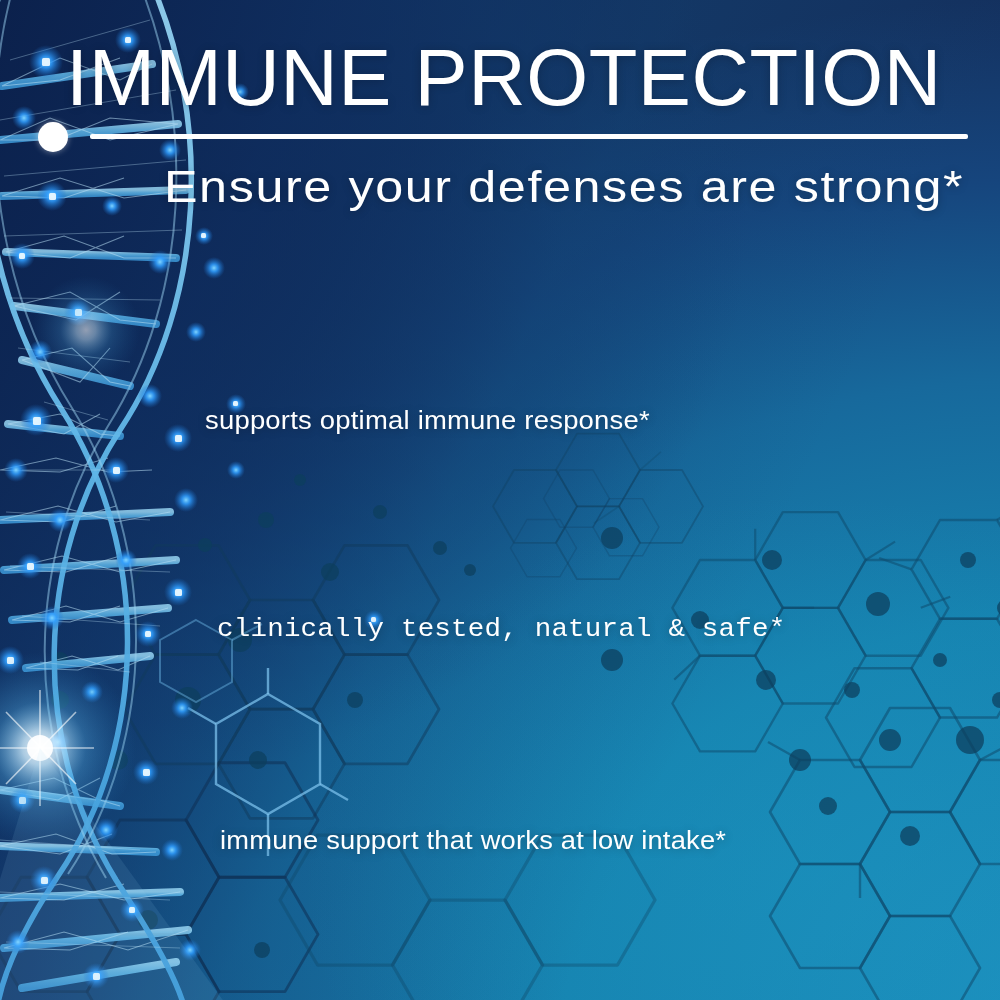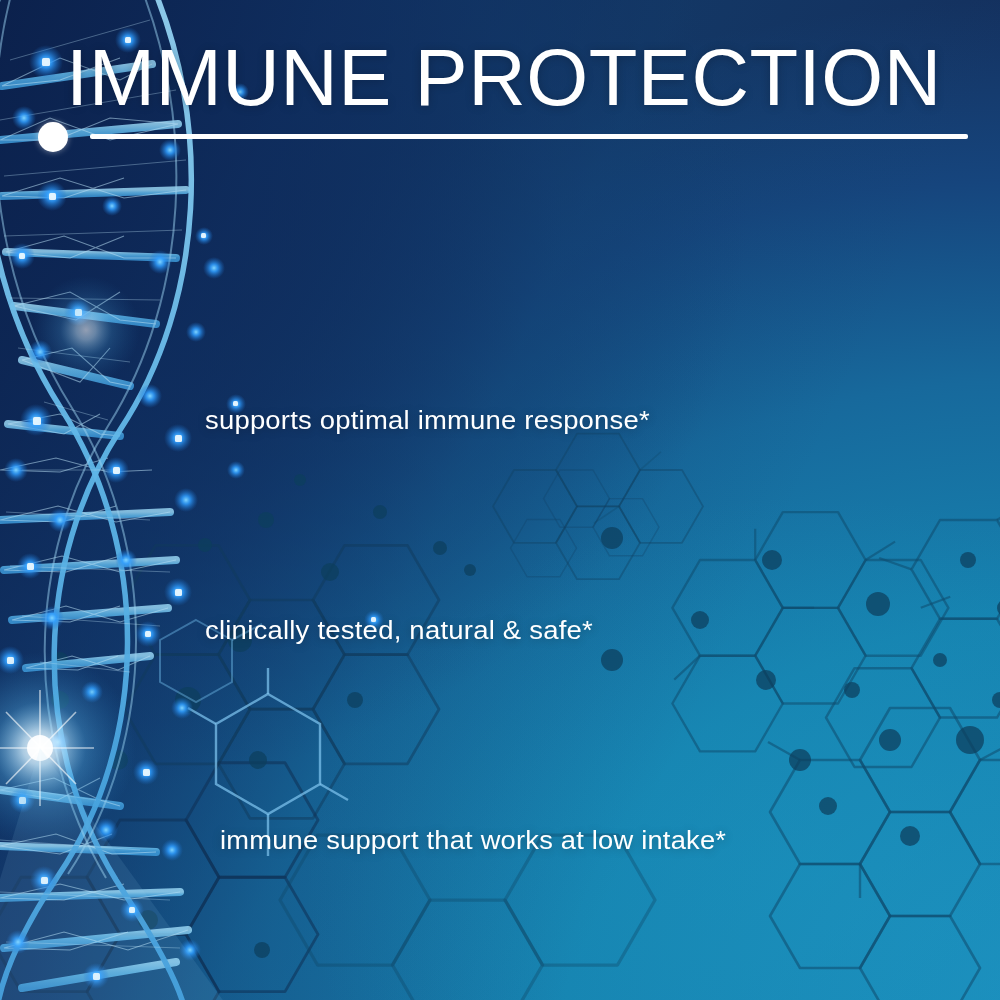--- a/index.html
+++ b/index.html
@@ -127,21 +127,21 @@
   .bullet {
     color: #ffffff;
     font-size: 25px;
     line-height: 40px;
     font-weight: 400;
     letter-spacing: 0.2px;
     white-space: nowrap;
     text-shadow: 0 1px 9px rgba(0,0,0,0.28);
   }
   .bullet.b1 { position:absolute; left:0;  top:  20px; }
-  .bullet.b2 { position:absolute; left:0;  top: 230px; }
+  .bullet.b2 { position:absolute; left:12px;  top: 230px; font-family: Liberation Mono, monospace; }
   .bullet.b3 { position:absolute; left:15px;  top: 440px; }
 </style>
 </head>
 <body>
 
 <div id="stage">
 
   <div class="bg-base"></div>
   <div class="bg-dark-left"></div>
   <div class="bg-dark-top"></div>
@@ -426,20 +426,21 @@
 
   <div class="content">
 
     <div class="title" style="transform: scaleX(0.995575);">IMMUNE PROTECTION</div>
 
     <div class="divider">
       <div class="divider-line"></div>
       <div class="divider-dot"></div>
     </div>
 
+    <div class="subtitle"><span style="display: inline-block; transform-origin: right center; transform: scaleX(1.14286);">Ensure your defenses are strong*</span></div>
 
     <div class="bullets">
       <div class="bullet b1"><span style="display: inline-block; transform-origin: left center; transform: scaleX(1.09735);">supports optimal immune response*</span></div>
       <div class="bullet b2"><span style="display: inline-block; transform-origin: left center; transform: scaleX(1.0998);">clinically tested, natural &amp; safe*</span></div>
       <div class="bullet b3"><span style="display: inline-block; transform-origin: left center; transform: scaleX(1.09133);">immune support that works at low intake*</span></div>
     </div>
 
   </div>
 </div>
 

